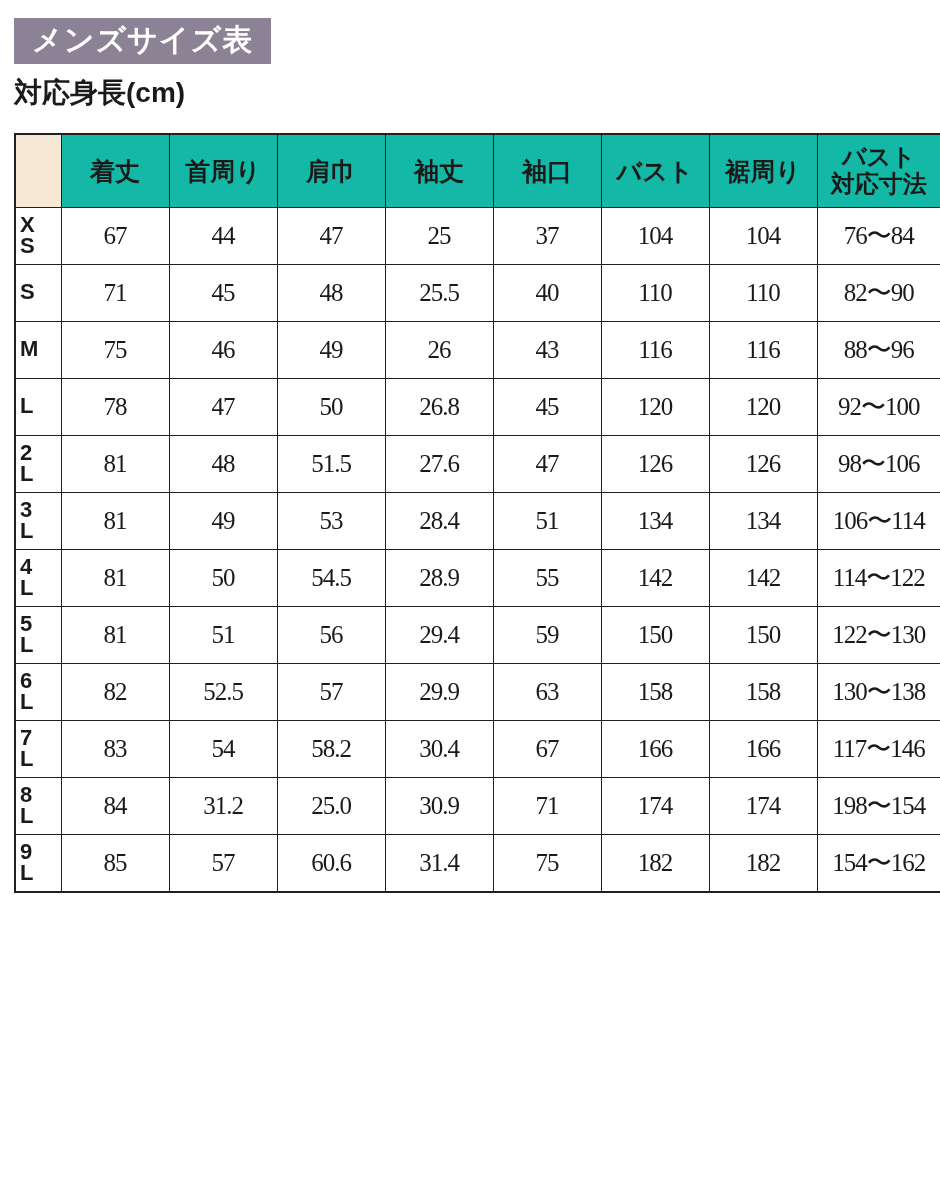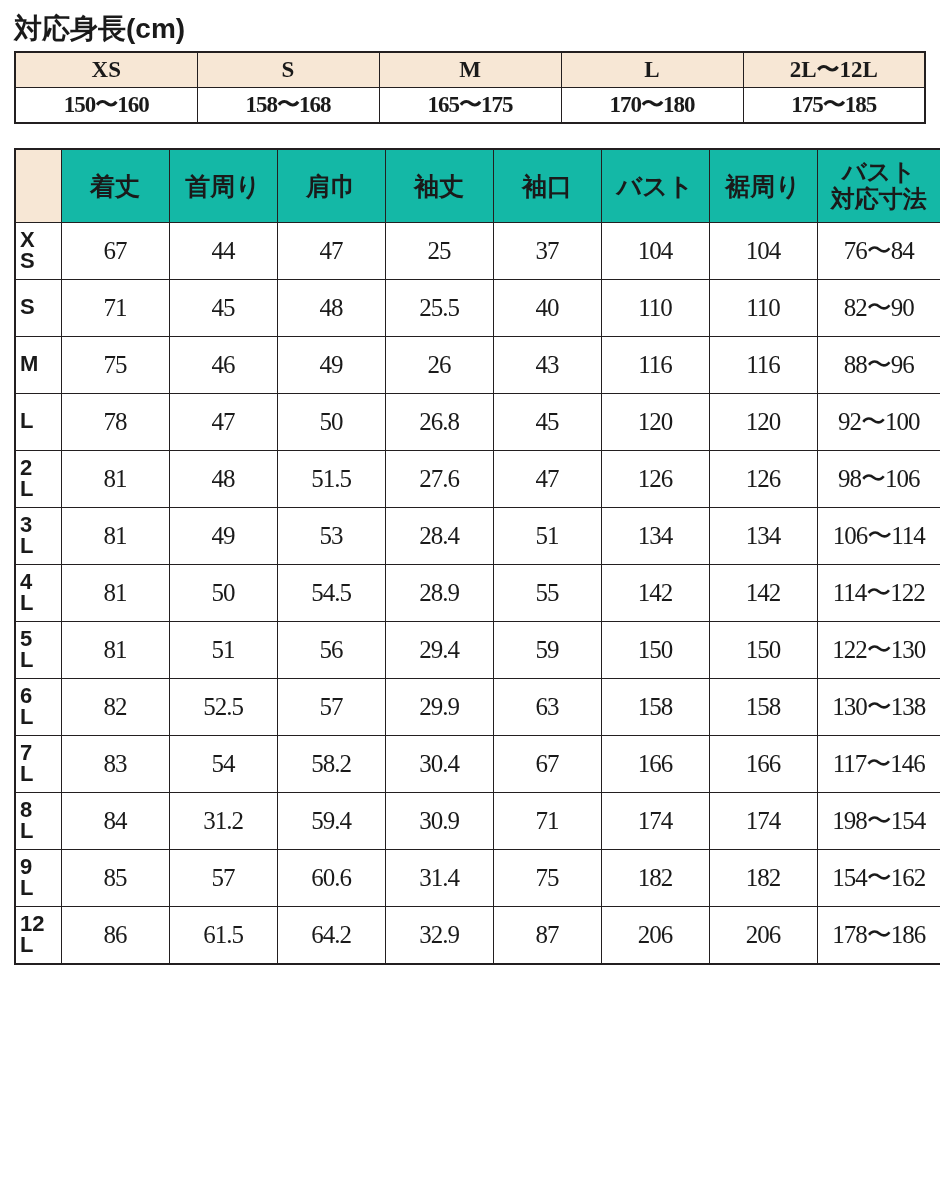--- a/index.html
+++ b/index.html
@@ -129,45 +129,24 @@
   
   col.c-head { width: 46px; }
   col.c-data { width: 108px; }
   col.c-bust { width: 124px; }
 </style>
 </head>
 <body>
 
 <div class="page">
 
+  <div class="title-banner">メンズサイズ表</div>
 
   <div class="sub-heading">対応身長(cm)</div>
 
-  <div class="height-table-wrap">
-    <table class="height-table">
-      <thead>
-        <tr>
-          <th>XS</th>
-          <th>S</th>
-          <th>M</th>
-          <th>L</th>
-          <th>2L〜12L</th>
-        </tr>
-      </thead>
-      <tbody>
-        <tr>
-          <td>150〜160</td>
-          <td>158〜168</td>
-          <td>165〜175</td>
-          <td>170〜180</td>
-          <td>175〜185</td>
-        </tr>
-      </tbody>
-    </table>
-  </div>
 
   <div class="main-table-wrap">
     <table class="size-table">
       <colgroup>
         <col class="c-head">
         <col class="c-data">
           <col class="c-data">
           <col class="c-data">
           <col class="c-data">
         <col class="c-data">
@@ -330,52 +309,38 @@
             <td>166</td>
             <td>117〜146</td>
           </tr>
           <tr>
             <td class="row-head">
               <span>8</span>
               <span>L</span>
             </td>
             <td>84</td>
             <td>31.2</td>
-            <td>59.4</td>
+            <td>25.0</td>
             <td>30.9</td>
             <td>71</td>
             <td>174</td>
             <td>174</td>
             <td>198〜154</td>
           </tr>
           <tr>
             <td class="row-head">
               <span>9</span>
               <span>L</span>
             </td>
             <td>85</td>
             <td>57</td>
             <td>60.6</td>
             <td>31.4</td>
             <td>75</td>
             <td>182</td>
             <td>182</td>
             <td>154〜162</td>
           </tr>
-          <tr>
-            <td class="row-head">
-              <span>12</span>
-              <span>L</span>
-            </td>
-            <td>86</td>
-            <td>61.5</td>
-            <td>64.2</td>
-            <td>32.9</td>
-            <td>87</td>
-            <td>206</td>
-            <td>206</td>
-            <td>178〜186</td>
-          </tr>
         </tbody>
     </table>
   </div>
 
 </div>
 
 </body></html>

